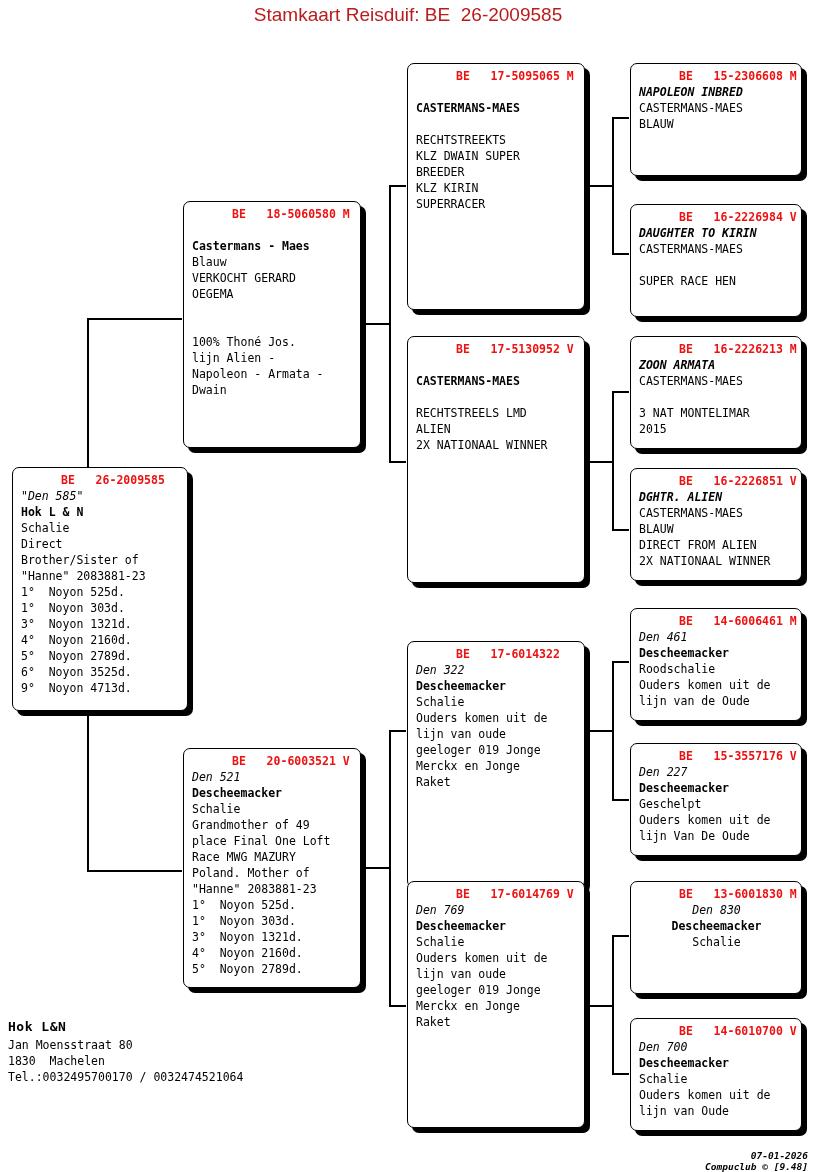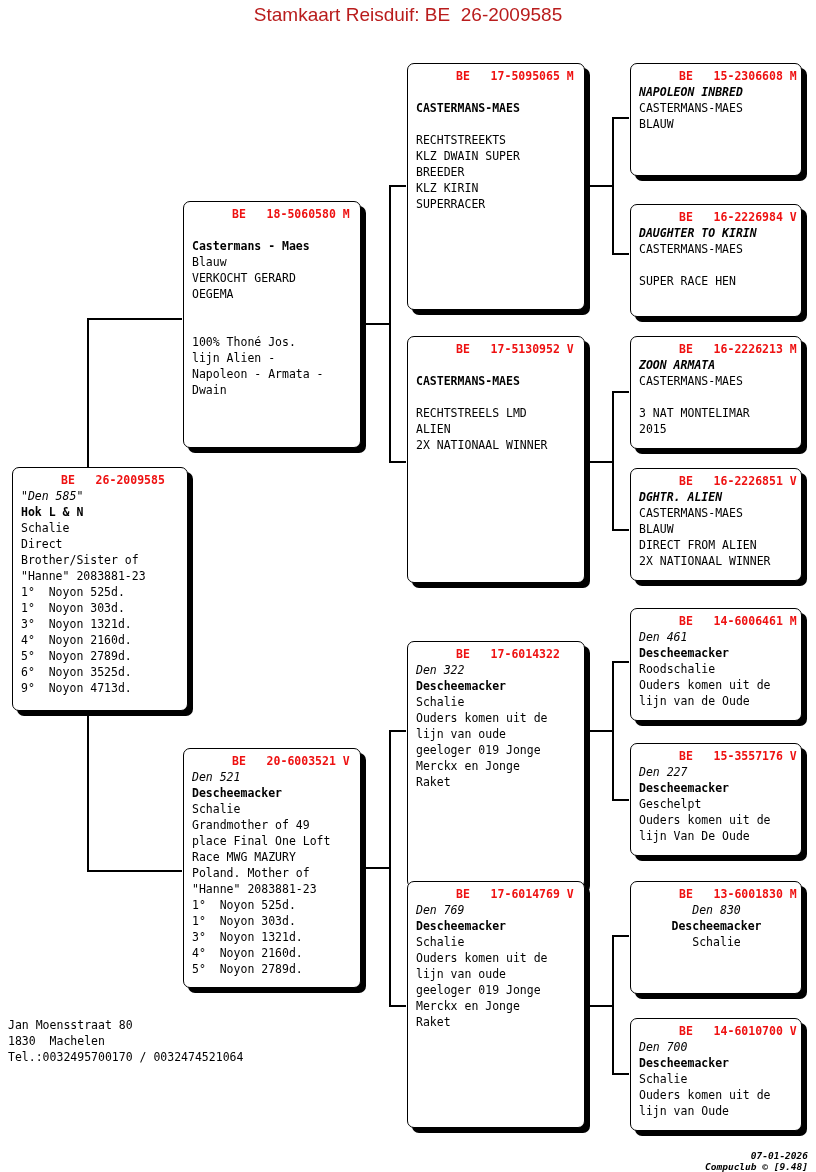--- a/index.html
+++ b/index.html
@@ -327,20 +327,21 @@
   <div>
       <div class="line i">Den 700</div>
       <div class="line b">Descheemacker</div>
       <div class="line">Schalie</div>
       <div class="line">Ouders komen uit de</div>
       <div class="line">lijn van Oude</div>
     </div>
 </div>
 
 <div id="owner-block">
+  <div class="owner-name">Hok L&amp;N</div>
   <div class="owner-line">Jan Moensstraat 80</div>
   <div class="owner-line">1830  Machelen</div>
   <div class="owner-line">Tel.:0032495700170 / 0032474521064</div>
 </div>
 
 <div id="print-footer">
   <span>07-01-2026</span>
   <span>Compuclub © [9.48]</span>
   
 </div>

